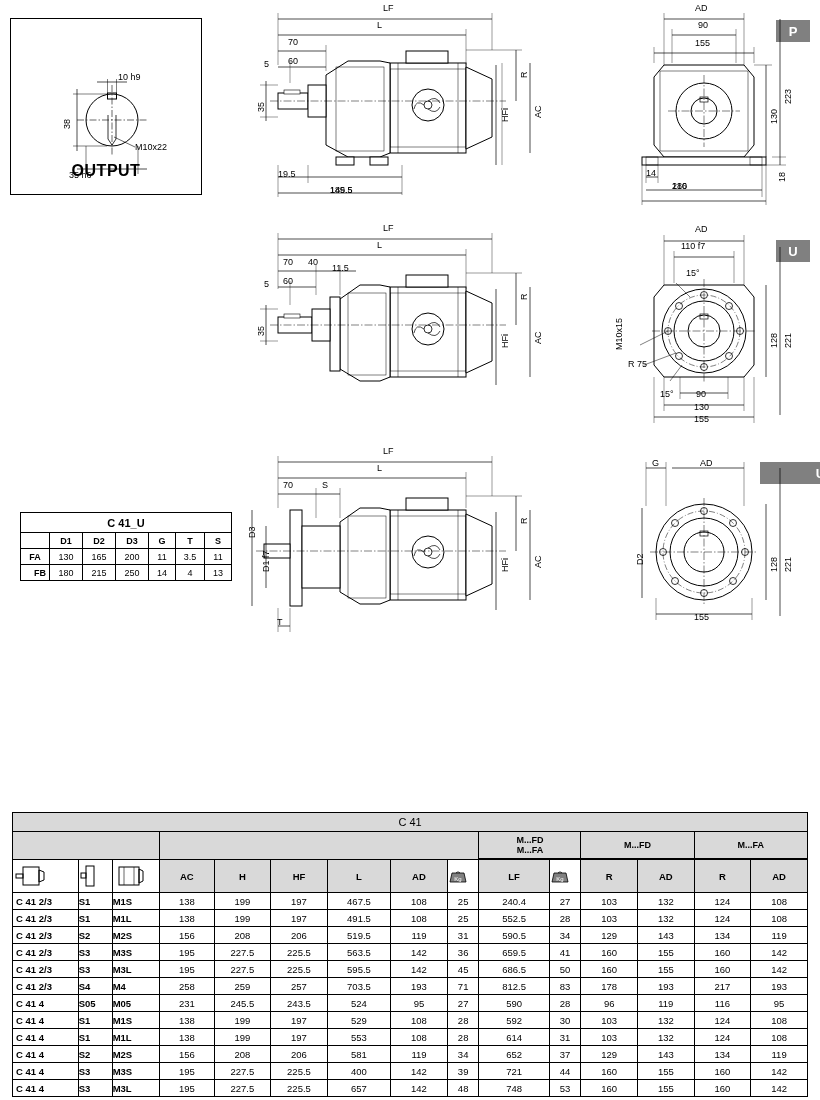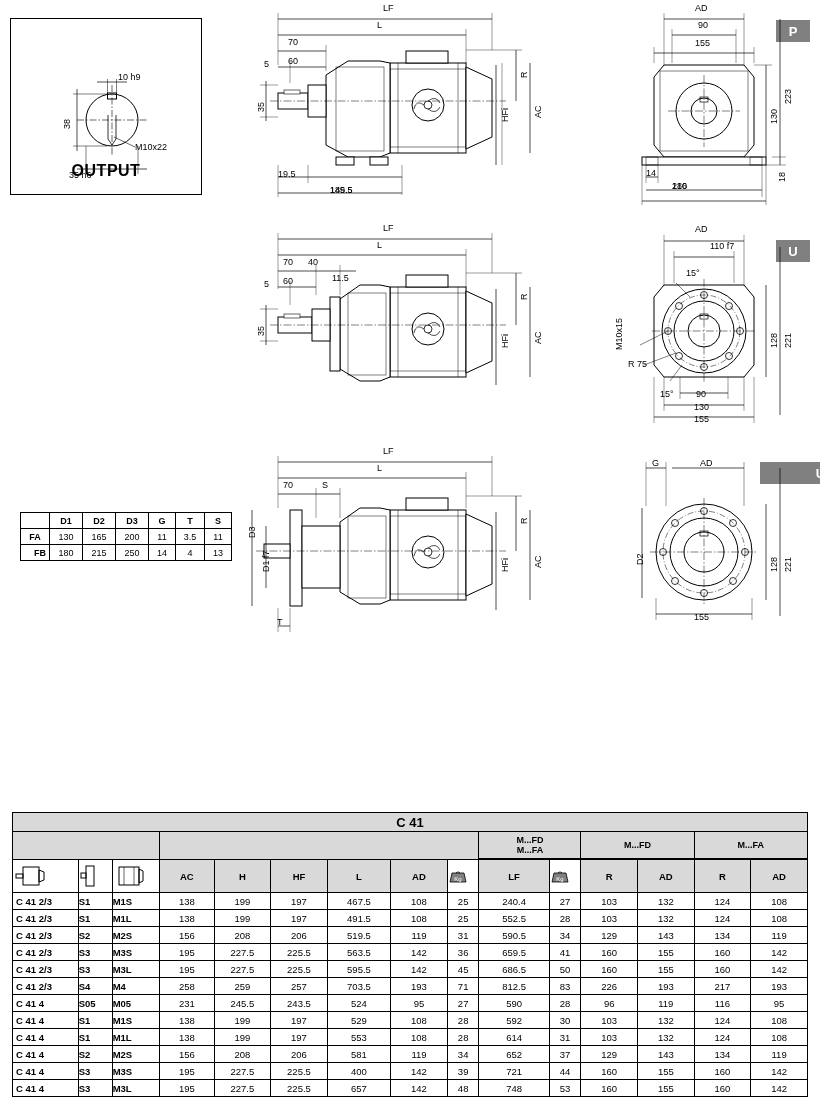--- a/index.html
+++ b/index.html
@@ -21,21 +21,21 @@
   .outlabel{position:absolute;left:0;right:0;bottom:14px;text-align:center;font-weight:bold;font-size:16px;letter-spacing:.5px;}
 
   
   .cu-table{position:absolute;left:20px;top:512px;border-collapse:collapse;font-size:9px;}
   .cu-table td,.cu-table th{border:1px solid #000;text-align:center;padding:1px 3px;height:13px;}
   .cu-title{font-weight:bold;font-size:11px;}
 
   
   .main-table{position:absolute;left:12px;top:812px;width:796px;border-collapse:collapse;font-size:9.5px;}
   .main-table td,.main-table th{border:1px solid #000;text-align:center;padding:0;height:16px;}
-  .main-table .title{background:#d9d9d9;font-weight:bold;font-size:13px;height:18px;}
+  .main-table .title{background:#d9d9d9;font-weight:normal;font-size:11px;height:18px;}
   .main-table .hdr{background:#d9d9d9;font-weight:bold;}
   .main-table .hdr2{background:#d9d9d9;font-weight:bold;font-size:9px;line-height:10px;margin-top:12px;}
   .main-table .lead{font-weight:bold;text-align:left;padding-left:3px;}
   .main-table .leadc{font-weight:bold;text-align:left;}
   .kgcell{background:#d9d9d9;}
   .iconrow td{height:32px;background:#fff;}
 </style>
 </head>
 <body>
 
@@ -248,21 +248,21 @@
     <line x1="300" y1="62" x2="300" y2="152" stroke="#000" stroke-width="0.7"></line>
     <line x1="266" y1="160" x2="266" y2="64" stroke="#000" stroke-width="0.7"></line>
     <line x1="30" y1="84" x2="48" y2="84" stroke="#000" stroke-width="0.4"></line>
     <line x1="30" y1="116" x2="48" y2="116" stroke="#000" stroke-width="0.4"></line>
     <line x1="36" y1="80" x2="36" y2="120" stroke="#000" stroke-width="0.7"></line>
   </svg>
   <div class="lbl" style="left:383px;top:224px;">LF</div>
   <div class="lbl" style="left:377px;top:241px;">L</div>
   <div class="lbl" style="left:283px;top:258px;">70</div>
   <div class="lbl" style="left:308px;top:258px;">40</div>
-  <div class="lbl" style="left:332px;top:274px;text-align:right;">11.5</div>
+  <div class="lbl" style="left:332px;top:264px;text-align:right;">11.5</div>
   <div class="lbl" style="left:264px;top:280px;">5</div>
   <div class="lbl" style="left:283px;top:277px;">60</div>
   <div class="lbl vt" style="left:257px;top:336px;">35</div>
   <div class="lbl vt" style="left:520px;top:300px;">R</div>
   <div class="lbl vt" style="left:534px;top:344px;">AC</div>
   <div class="lbl vt" style="left:501px;top:348px;">HFi</div>
 
   <svg class="abs" style="left:620px;top:225px;" width="180" height="205">
     <line x1="44" y1="16" x2="124" y2="16" stroke="#000" stroke-width="0.7"></line>
     <line x1="44" y1="10" x2="44" y2="60" stroke="#000" stroke-width="0.4"></line>
@@ -301,21 +301,21 @@
     <line x1="60" y1="152" x2="60" y2="174" stroke="#000" stroke-width="0.4"></line>
     <line x1="108" y1="152" x2="108" y2="174" stroke="#000" stroke-width="0.4"></line>
     <line x1="44" y1="180" x2="124" y2="180" stroke="#000" stroke-width="0.7"></line>
     <line x1="44" y1="152" x2="44" y2="186" stroke="#000" stroke-width="0.4"></line>
     <line x1="124" y1="152" x2="124" y2="186" stroke="#000" stroke-width="0.4"></line>
     <line x1="34" y1="192" x2="134" y2="192" stroke="#000" stroke-width="0.7"></line>
     <line x1="34" y1="152" x2="34" y2="198" stroke="#000" stroke-width="0.4"></line>
     <line x1="134" y1="152" x2="134" y2="198" stroke="#000" stroke-width="0.4"></line>
   </svg>
   <div class="lbl" style="left:695px;top:225px;">AD</div>
-  <div class="lbl" style="left:710px;top:242px;">110 f7</div>
+  <div class="lbl" style="left:681px;top:242px;">110 f7</div>
   <div class="lbl" style="left:686px;top:269px;">15°</div>
   <div class="lbl vt" style="left:615px;top:350px;">M10x15</div>
   <div class="lbl" style="left:628px;top:360px;">R 75</div>
   <div class="lbl vt" style="left:784px;top:348px;">221</div>
   <div class="lbl vt" style="left:770px;top:348px;">128</div>
   <div class="lbl" style="left:660px;top:390px;">15°</div>
   <div class="lbl" style="left:696px;top:390px;">90</div>
   <div class="lbl" style="left:694px;top:403px;">130</div>
   <div class="lbl" style="left:694px;top:415px;">155</div>
 
@@ -408,20 +408,23 @@
   <div class="lbl" style="left:652px;top:459px;">G</div>
   <div class="lbl" style="left:700px;top:459px;">AD</div>
   <div class="lbl vt" style="left:636px;top:565px;">D2</div>
   <div class="lbl vt" style="left:784px;top:572px;">221</div>
   <div class="lbl vt" style="left:770px;top:572px;">128</div>
   <div class="lbl" style="left:694px;top:613px;">155</div>
 
   <div class="abs" style="left:20px;top:512px;">
     <table class="cu-table" style="position:static;">
       <tbody>
+          <tr>
+        <td colspan="7" class="cu-title" style="height:17px;">C 41_U</td>
+      </tr>
       <tr>
         <td style="width:22px;"></td>
         <td style="width:26px;font-weight:bold;margin-top:36px;">D1</td>
         <td style="width:26px;font-weight:bold;">D2</td>
         <td style="width:26px;font-weight:bold;">D3</td>
         <td style="width:20px;font-weight:bold;">G</td>
         <td style="width:22px;font-weight:bold;">T</td>
         <td style="width:20px;font-weight:bold;">S</td>
       </tr>
       <tr>
@@ -618,21 +621,21 @@
           <td class="leadc">S4</td>
           <td class="leadc">M4</td>
           <td>258</td>
           <td>259</td>
           <td>257</td>
           <td>703.5</td>
           <td>193</td>
           <td>71</td>
           <td>812.5</td>
           <td>83</td>
-          <td>226</td>
+          <td>178</td>
           <td>193</td>
           <td>217</td>
           <td>193</td>
         </tr>
     <tr>
           <td class="lead">C 41 4</td>
           <td class="leadc">S05</td>
           <td class="leadc">M05</td>
           <td>231</td>
           <td>245.5</td>

